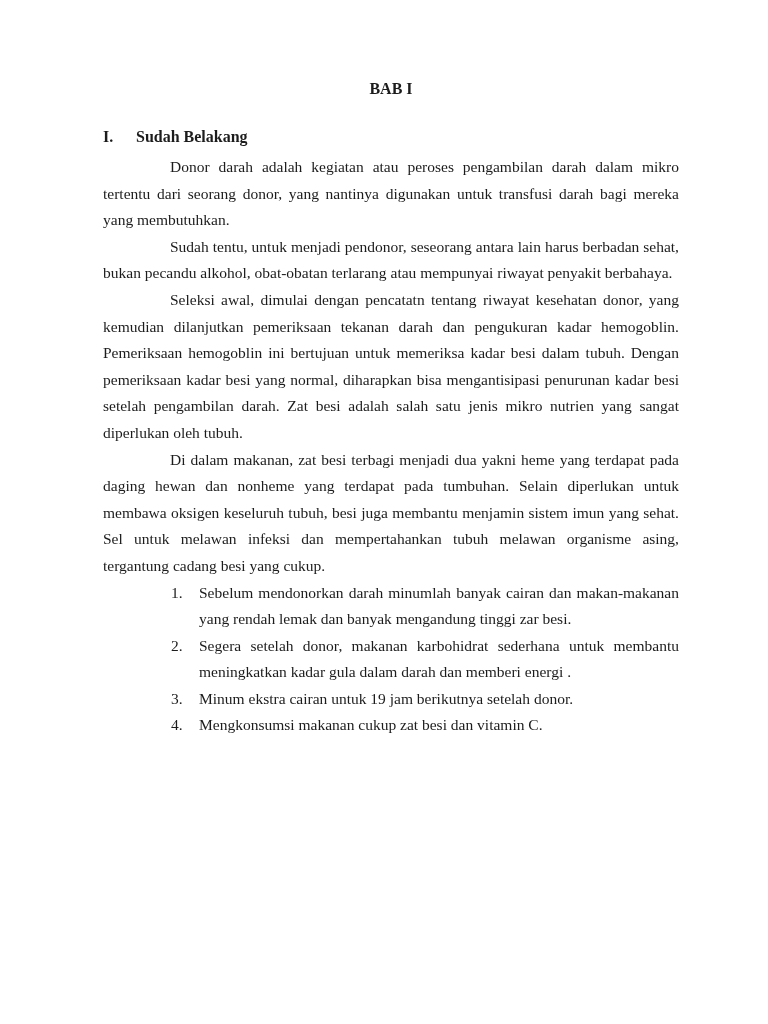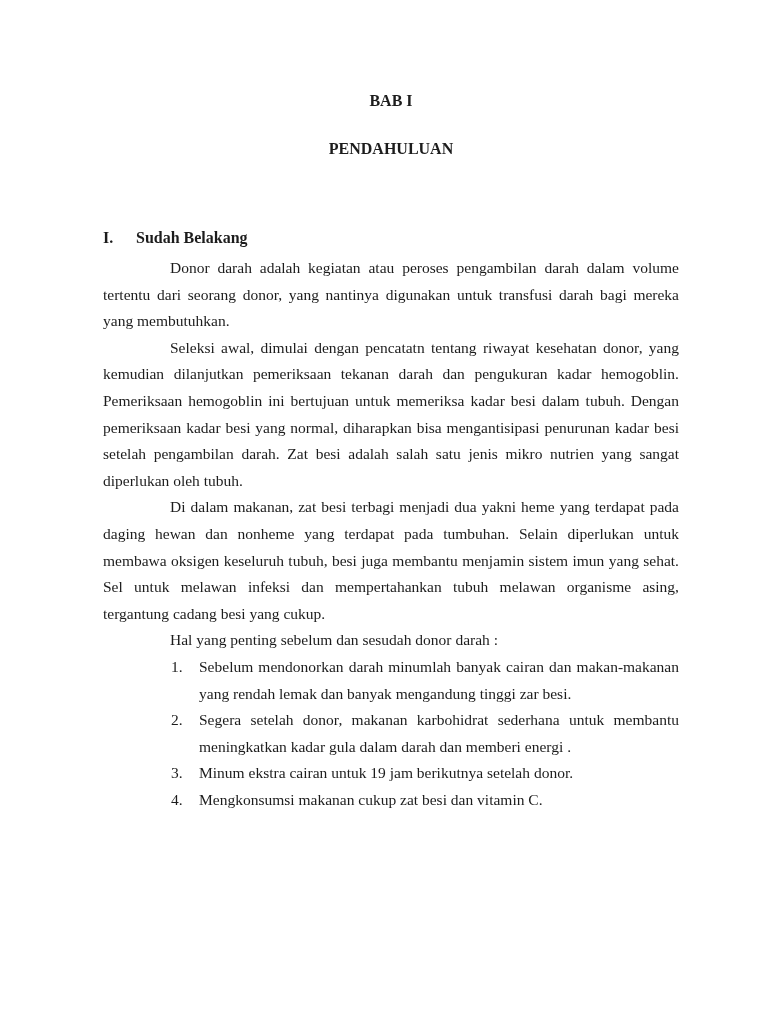--- a/index.html
+++ b/index.html
@@ -13,21 +13,21 @@
     height: 1024px;
     background: #ffffff;
     color: #1c1c1c;
     font-family: "Liberation Serif", "DejaVu Serif", serif;
     overflow: hidden;
     box-sizing: border-box;
   }
   .content {
     position: absolute;
     left: 103px;
-    top: 90px;
+    top: 78px;
     width: 576px;
   }
   .chapter-line {
     text-align: center;
     font-weight: bold;
     font-size: 16px;
     line-height: 21px;
     margin: 0 0 27px 0;
   }
   .chapter-sub {
@@ -68,32 +68,31 @@
     text-align: justify;
   }
 </style>
 </head>
 <body>
 
 <div class="page">
   <div class="content">
 
     <div class="chapter-line">BAB I</div>
-    <div class="chapter-line chapter-sub">PENDAHULUAN</div>
 
     <div class="section-heading">
       <span class="numeral">I.</span>
       <span class="section-title">Sudah Belakang</span>
     </div>
 
     <div class="body-text">
-      <p>Donor darah adalah kegiatan atau peroses pengambilan darah dalam volume tertentu dari seorang donor, yang nantinya digunakan untuk transfusi darah bagi mereka yang membutuhkan.</p>
+      <p>Donor darah adalah kegiatan atau peroses pengambilan darah dalam mikro tertentu dari seorang donor, yang nantinya digunakan untuk transfusi darah bagi mereka yang membutuhkan.</p>
+      <p>Sudah tentu, untuk menjadi pendonor, seseorang antara lain harus berbadan sehat, bukan pecandu alkohol, obat-obatan terlarang atau mempunyai riwayat penyakit berbahaya.</p>
       <p>Seleksi awal, dimulai dengan pencatatn tentang riwayat kesehatan donor, yang kemudian dilanjutkan pemeriksaan tekanan darah dan pengukuran kadar hemogoblin. Pemeriksaan hemogoblin ini bertujuan untuk memeriksa kadar besi dalam tubuh. Dengan pemeriksaan kadar besi yang normal, diharapkan bisa mengantisipasi penurunan kadar besi setelah pengambilan darah. Zat besi adalah salah satu jenis mikro nutrien yang sangat diperlukan oleh tubuh.</p>
       <p>Di dalam makanan, zat besi terbagi menjadi dua yakni heme yang terdapat pada daging hewan dan nonheme yang terdapat pada tumbuhan. Selain diperlukan untuk membawa oksigen keseluruh tubuh, besi juga membantu menjamin sistem imun yang sehat. Sel untuk melawan infeksi dan mempertahankan tubuh melawan organisme asing, tergantung cadang besi yang cukup.</p>
-      <p>Hal yang penting sebelum dan sesudah donor darah :</p>
     </div>
 
     <div class="list">
       <div class="list-item">
         <span class="num">1.</span>
         <span class="itxt">Sebelum mendonorkan darah minumlah banyak cairan dan makan-makanan yang rendah lemak dan banyak mengandung tinggi zar besi.</span>
       </div>
       <div class="list-item">
         <span class="num">2.</span>
         <span class="itxt">Segera setelah donor, makanan karbohidrat sederhana untuk membantu meningkatkan kadar gula dalam darah dan memberi energi .</span>

